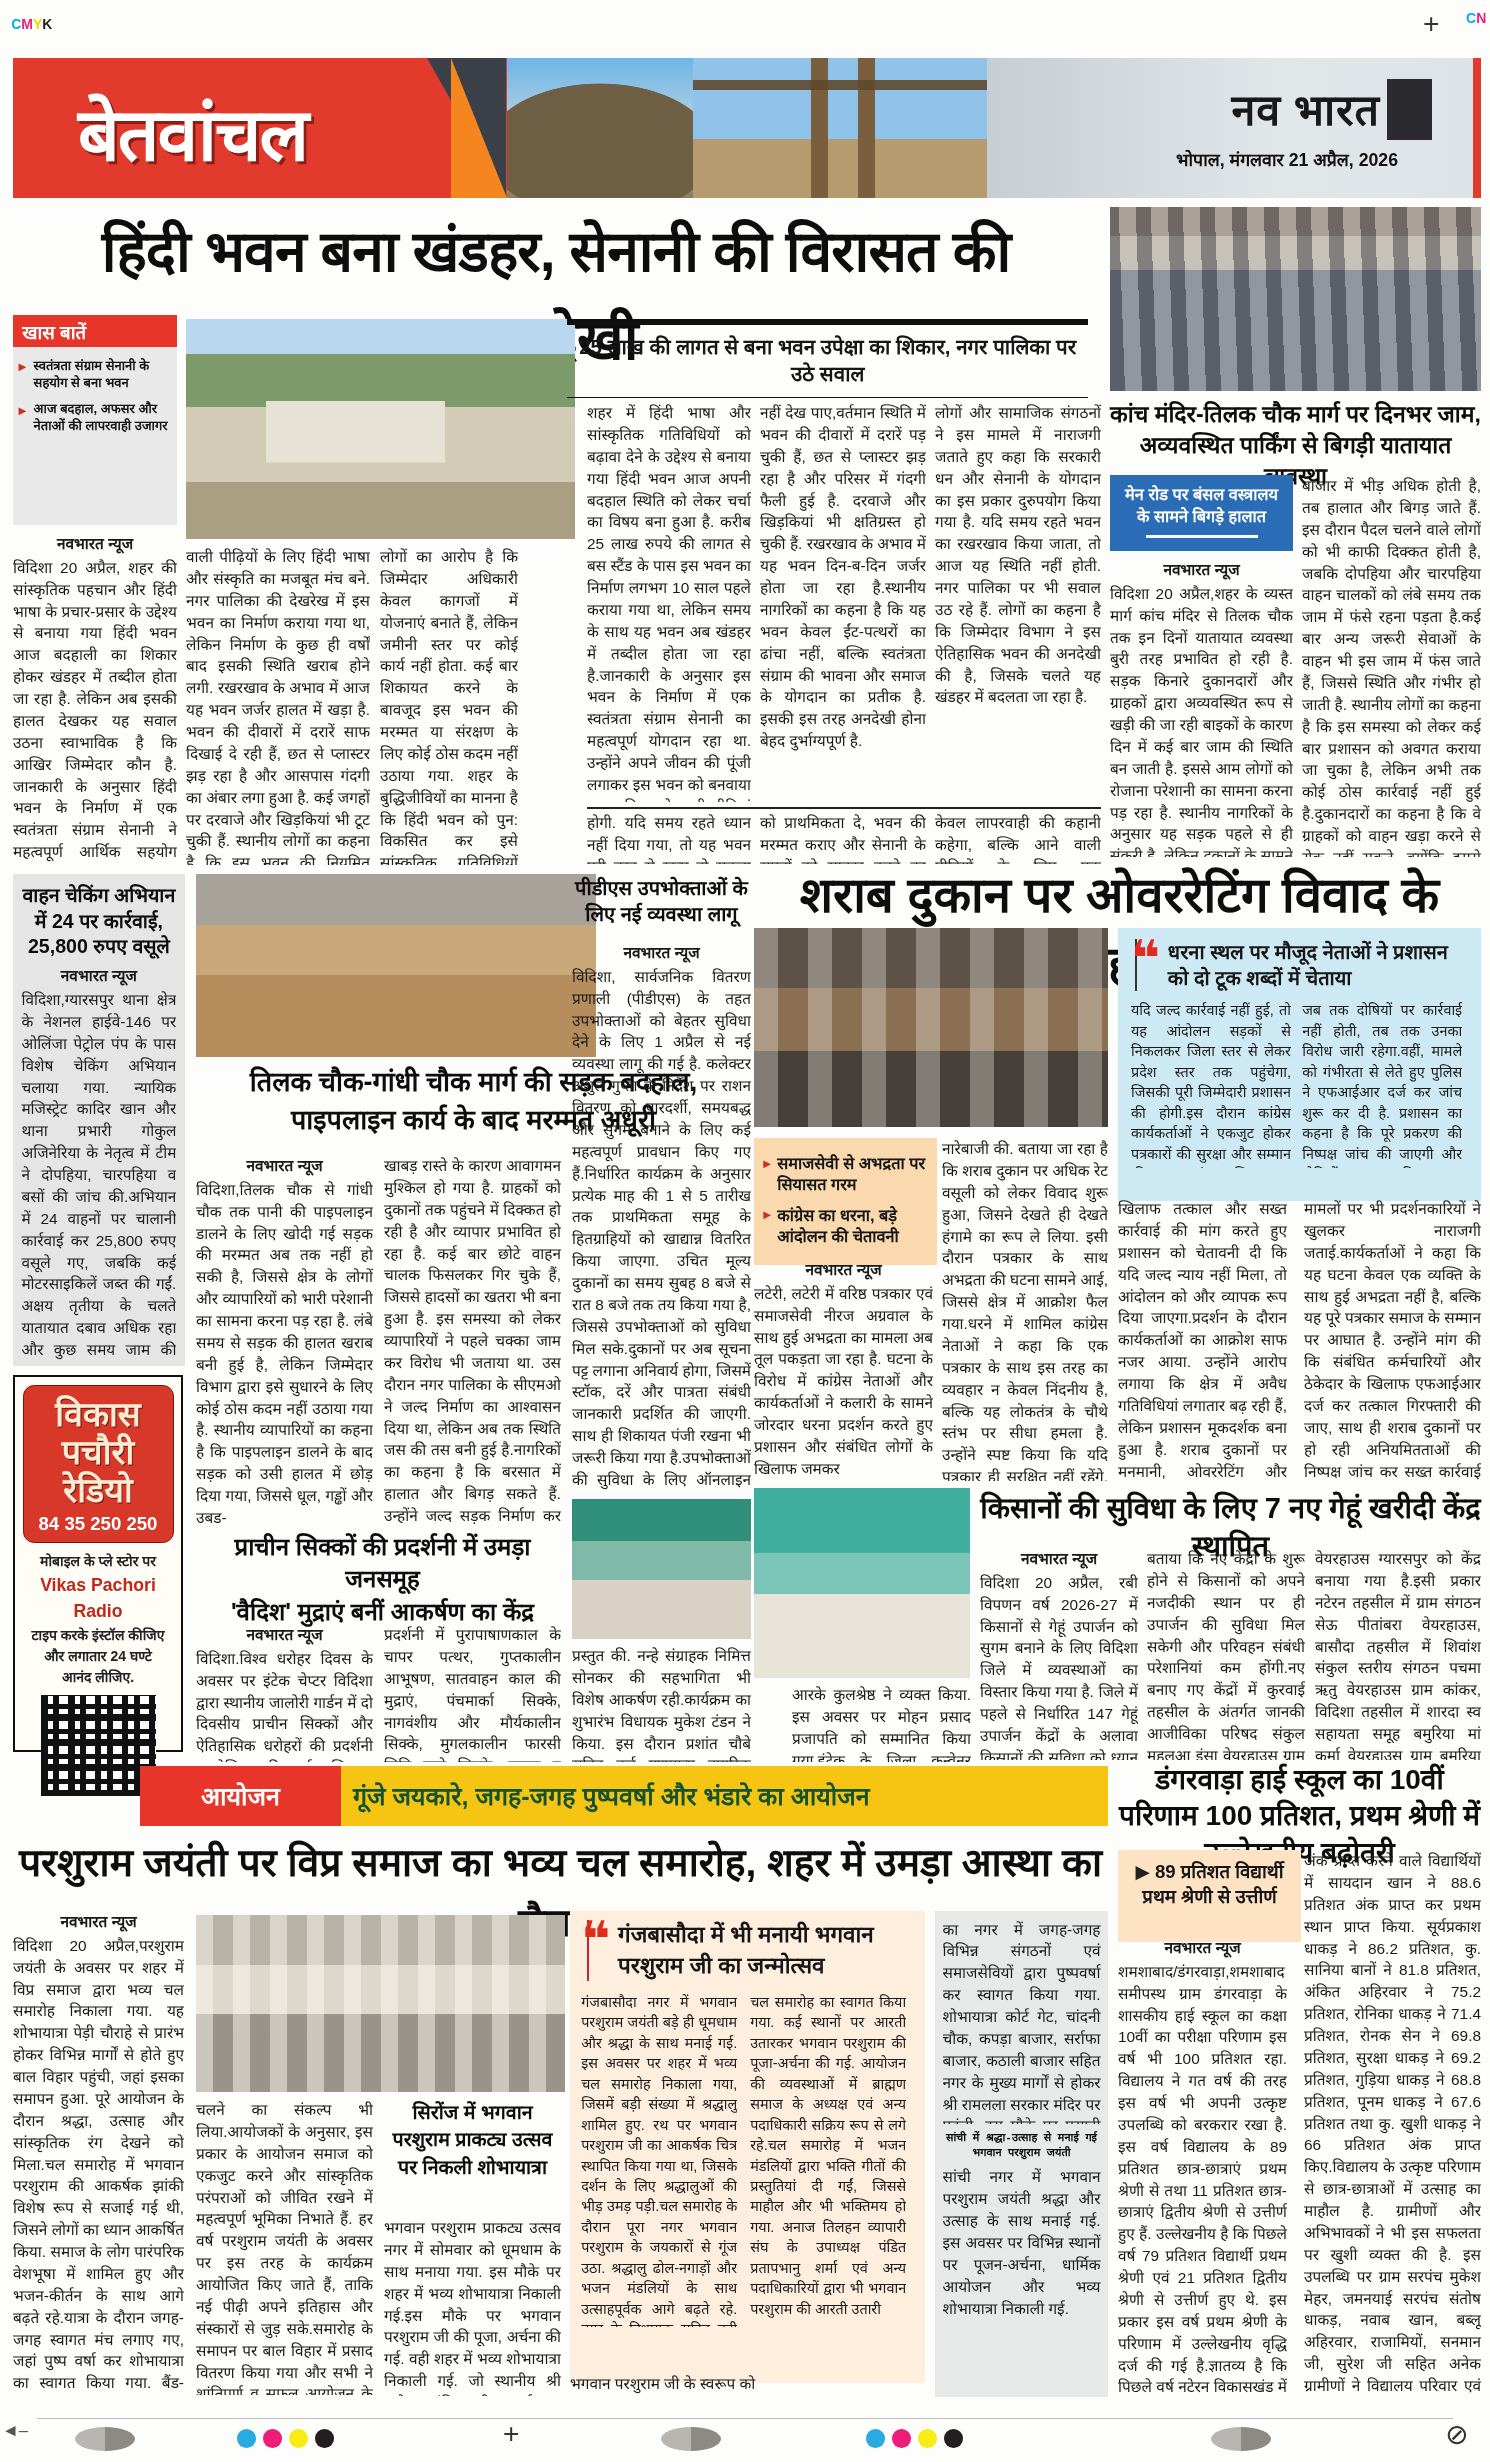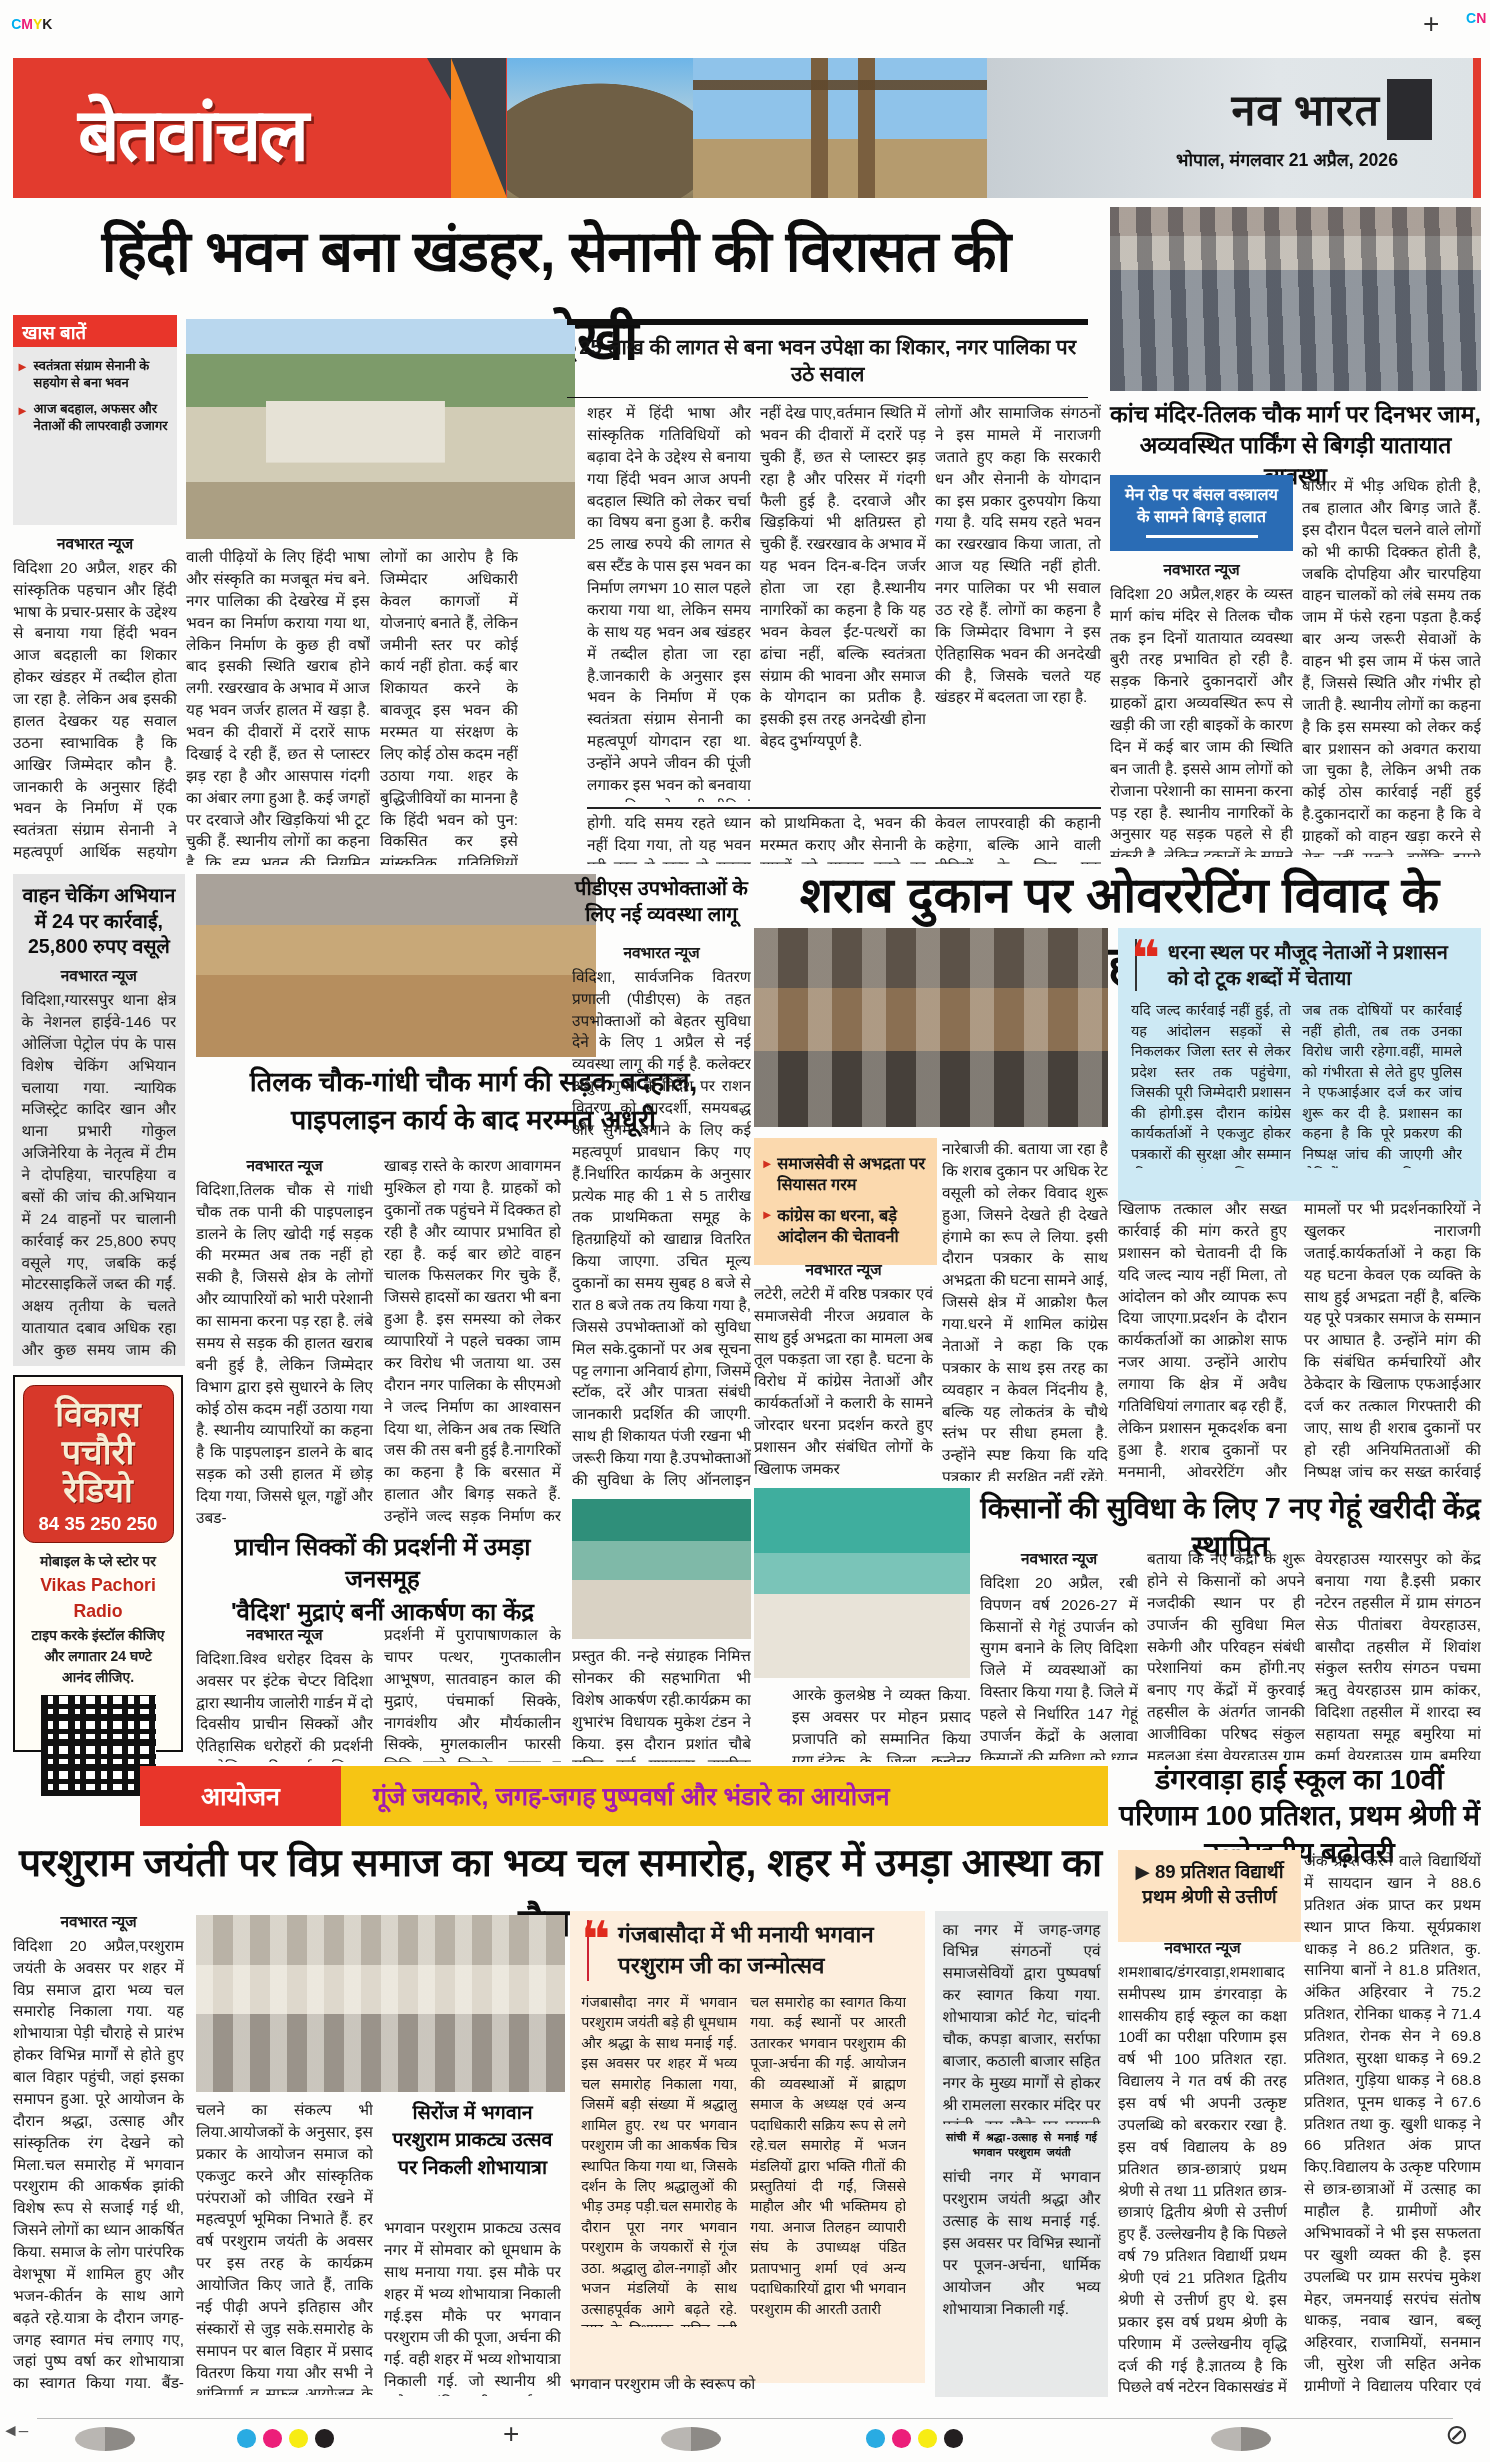--- a/index.html
+++ b/index.html
@@ -213,21 +213,21 @@
   <div class="abs hl" style="left:980px;top:1490px;width:501px;font-size:29px;line-height:1.3;">किसानों की सुविधा के लिए 7 नए गेहूं खरीदी केंद्र स्थापित</div>
   <div class="abs j" style="left:980px;top:1548px;width:158px;height:212px;">
     <span class="by">नवभारत न्यूज</span>
     <span>विदिशा 20 अप्रैल, रबी विपणन वर्ष 2026-27 में किसानों से गेहूं उपार्जन को सुगम बनाने के लिए विदिशा जिले में व्यवस्थाओं का विस्तार किया गया है. जिले में पहले से निर्धारित 147 गेहूं उपार्जन केंद्रों के अलावा किसानों की सुविधा को ध्यान में रखते हुए सात नए खरीदी केंद्र स्थापित किए गए हैं.जिला उपार्जन समिति की अनुशंसा पर इन केंद्रों को स्वीकृति दी गई है. जिला आपूर्ति अधिकारी अनिल तंतुवाय ने</span>
   </div>
   <div class="abs j" style="left:1147px;top:1548px;width:158px;height:212px;">बताया कि नए केंद्रों के शुरू होने से किसानों को अपने नजदीकी स्थान पर ही उपार्जन की सुविधा मिल सकेगी और परिवहन संबंधी परेशानियां कम होंगी.नए बनाए गए केंद्रों में कुरवाई तहसील के अंतर्गत जानकी आजीविका परिषद संकुल महलुआ इंसा वेयरहाउस ग्राम बिशनपुर और नारी शक्ति आजीविका परिषद सिहोरा शिवम लॉजिस्टिक्स वेयरहाउस ग्राम लायरा शामिल हैं. ग्यारसपुर तहसील में सहारा संकुल स्तरीय संगठन के माध्यम से मंगलम</div>
   <div class="abs j" style="left:1315px;top:1548px;width:166px;height:212px;">वेयरहाउस ग्यारसपुर को केंद्र बनाया गया है.इसी प्रकार नटेरन तहसील में ग्राम संगठन सेऊ पीतांबरा वेयरहाउस, बासौदा तहसील में शिवांश संकुल स्तरीय संगठन पचमा ऋतु वेयरहाउस ग्राम कांकर, विदिशा तहसील में शारदा स्व सहायता समूह बमुरिया मां कर्मा वेयरहाउस ग्राम बमुरिया तथा शमशाबाद तहसील में पार्वती स्व सहायता समूह के माध्यम से कृष्णा लॉजिस्टिक्स महानीम चौराहा शमशाबाद को उपार्जन केंद्र बनाया गया है.</div>
 
   <div class="abs redlabel" style="left:140px;top:1766px;width:201px;height:60px;">आयोजन</div>
   <div class="abs yellowband" style="left:341px;top:1766px;width:767px;height:60px;">
-    <div style="font-size:25px;font-weight:800;line-height:60px;padding-left:32px;color:#a21caf;">गूंजे जयकारे, जगह-जगह पुष्पवर्षा और भंडारे का आयोजन</div>
+    <div style="font-size:25px;font-weight:800;line-height:60px;padding-left:12px;color:#14532d;">गूंजे जयकारे, जगह-जगह पुष्पवर्षा और भंडारे का आयोजन</div>
   </div>
 
   <div class="abs hl" style="left:13px;top:1833px;width:1095px;height:69px;font-size:39px;line-height:1.55;">परशुराम जयंती पर विप्र समाज का भव्य चल समारोह, शहर में उमड़ा आस्था का सैलाब</div>
   <div class="abs j" style="left:13px;top:1911px;width:171px;height:484px;">
     <span class="by">नवभारत न्यूज</span>
     <span>विदिशा 20 अप्रैल,परशुराम जयंती के अवसर पर शहर में विप्र समाज द्वारा भव्य चल समारोह निकाला गया. यह शोभायात्रा पेड़ी चौराहे से प्रारंभ होकर विभिन्न मार्गों से होते हुए बाल विहार पहुंची, जहां इसका समापन हुआ. पूरे आयोजन के दौरान श्रद्धा, उत्साह और सांस्कृतिक रंग देखने को मिला.चल समारोह में भगवान परशुराम की आकर्षक झांकी विशेष रूप से सजाई गई थी, जिसने लोगों का ध्यान आकर्षित किया. समाज के लोग पारंपरिक वेशभूषा में शामिल हुए और भजन-कीर्तन के साथ आगे बढ़ते रहे.यात्रा के दौरान जगह-जगह स्वागत मंच लगाए गए, जहां पुष्प वर्षा कर शोभायात्रा का स्वागत किया गया. बैंड-बाजों की धुन और जयकारों से पूरा वातावरण भक्तिमय बना रहा.इस अवसर पर युवाओं और बच्चों की भी सक्रिय भागीदारी देखने को मिली. आयोजन में शामिल लोगों ने भगवान परशुराम के आदर्शों पर</span>
   </div>
   <div class="abs ph" id="ph-proc" style="left:196px;top:1915px;width:369px;height:177px;"></div>
   <div class="abs j" style="left:196px;top:2099px;width:177px;height:296px;">चलने का संकल्प भी लिया.आयोजकों के अनुसार, इस प्रकार के आयोजन समाज को एकजुट करने और सांस्कृतिक परंपराओं को जीवित रखने में महत्वपूर्ण भूमिका निभाते हैं. हर वर्ष परशुराम जयंती के अवसर पर इस तरह के कार्यक्रम आयोजित किए जाते हैं, ताकि नई पीढ़ी अपने इतिहास और संस्कारों से जुड़ सके.समारोह के समापन पर बाल विहार में प्रसाद वितरण किया गया और सभी ने शांतिपूर्ण व सफल आयोजन के लिए एक-दूसरे को शुभकामनाएं दीं. यह आयोजन पूरे शहर में आकर्षण का केंद्र बना रहा.</div>
   <div class="abs hl" style="left:384px;top:2099px;width:177px;font-size:19.6px;line-height:1.4;">सिरोंज में भगवान परशुराम प्राकट्य उत्सव पर निकली शोभायात्रा</div>

